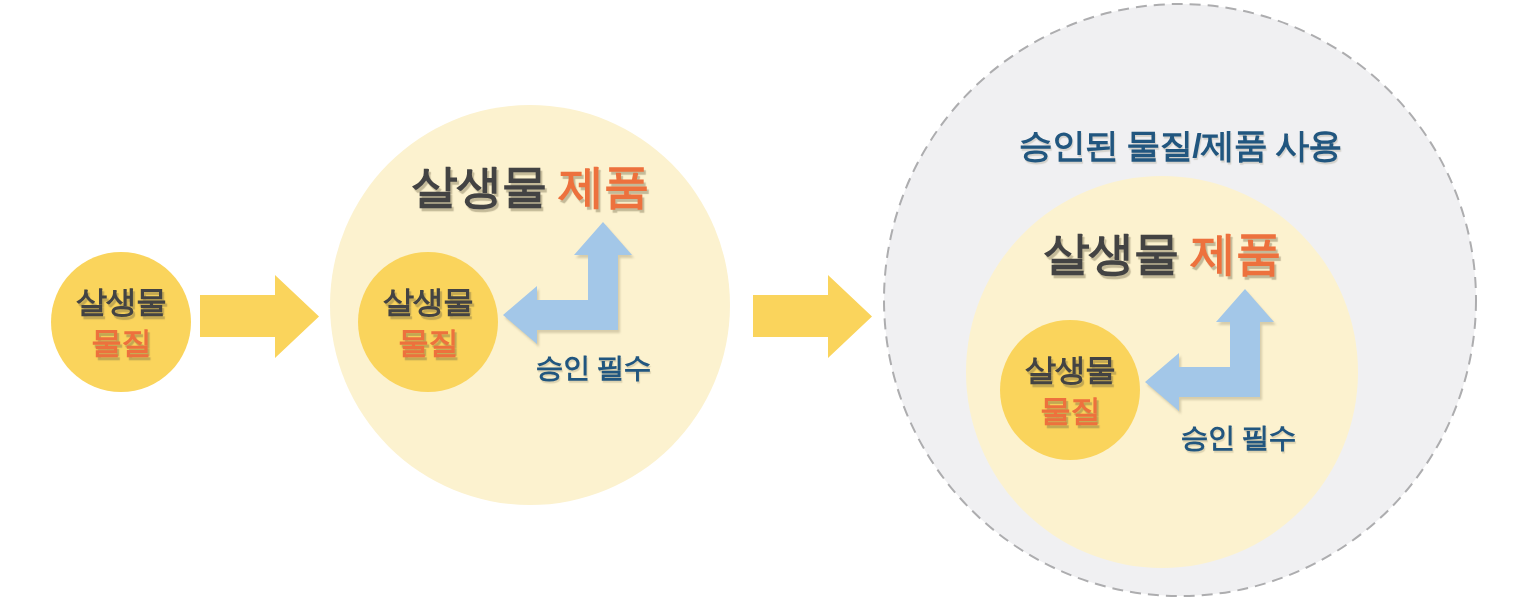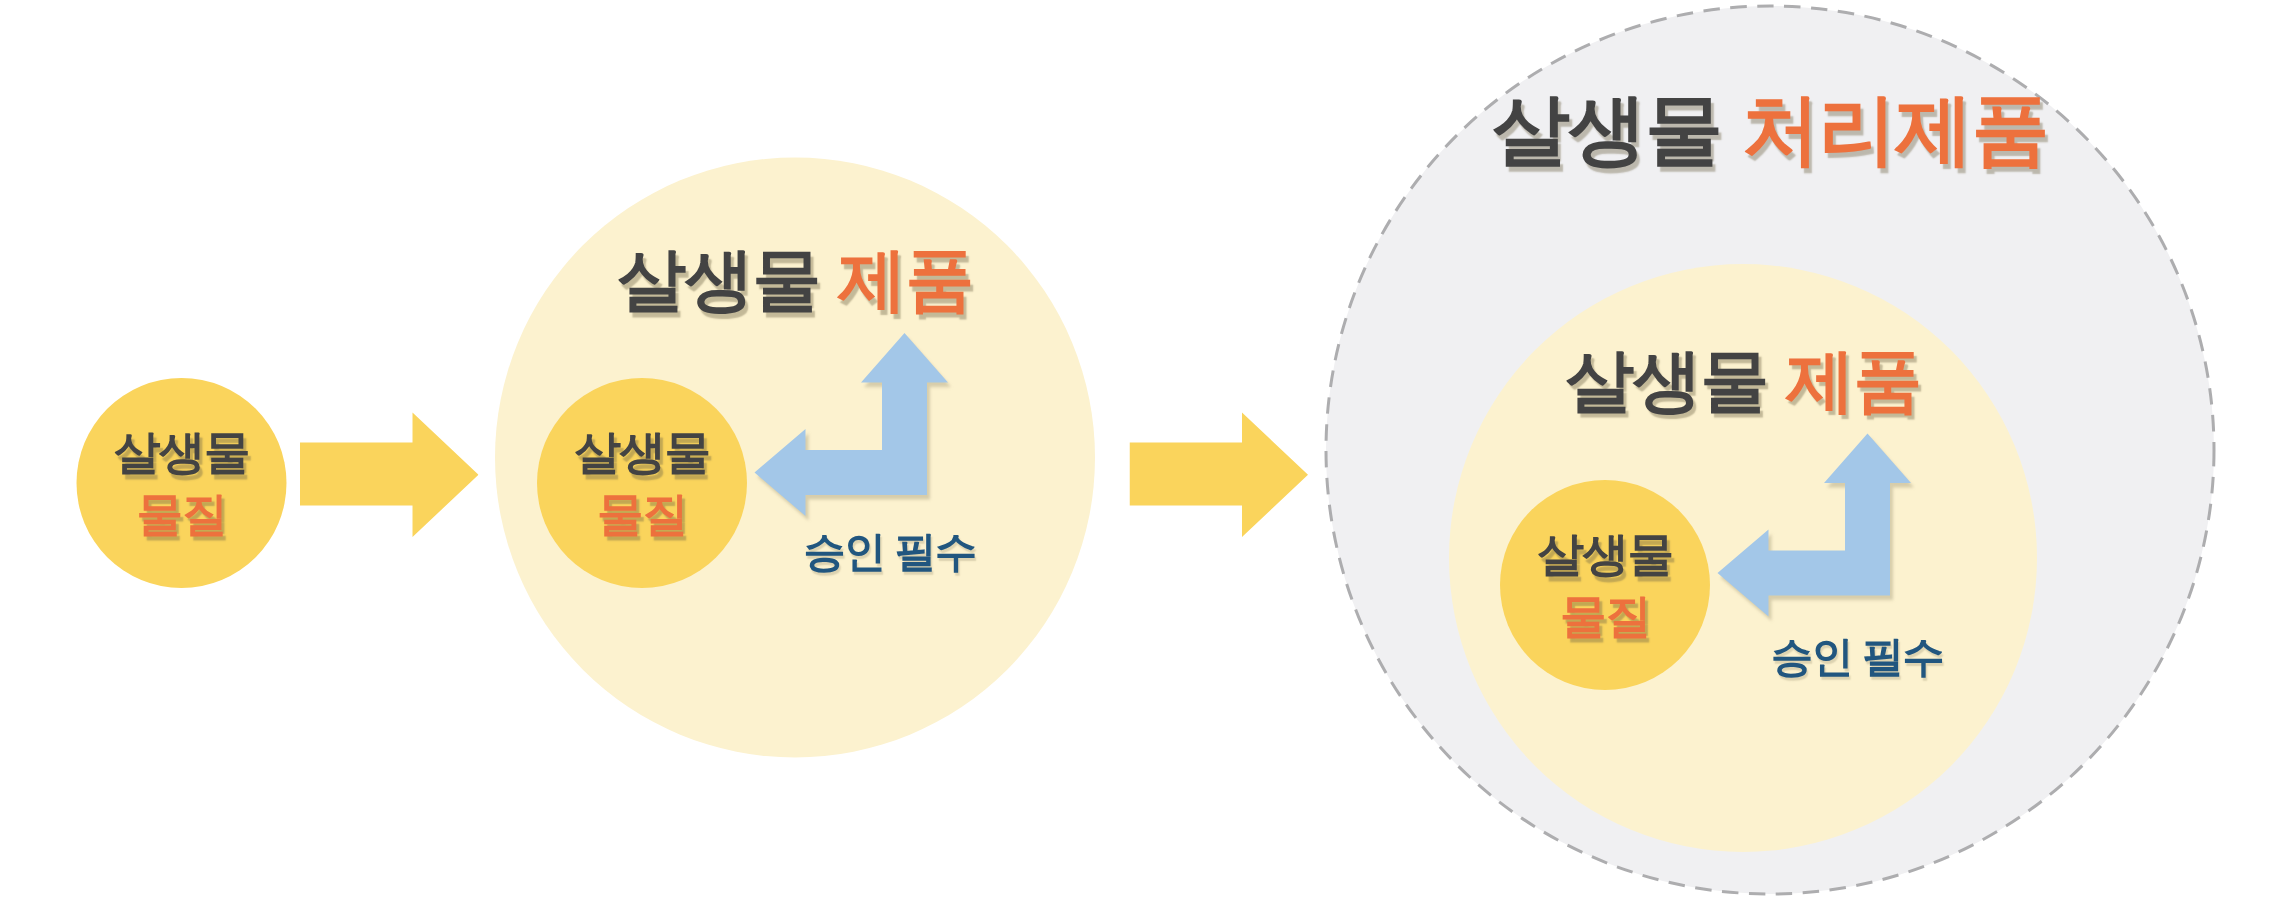--- a/index.html
+++ b/index.html
@@ -83,24 +83,22 @@
   <div class="title-row approval navy sh-soft" style="left:488px; top:352px; width:210px;">승인 필수</div>
 
   <svg class="abs flow-arrow" style="left:753px; top:273px;" width="119" height="88" viewBox="0 0 119 88">
     <polygon points="0,22 75,22 75,2 119,43.5 75,85 75,64 0,64"></polygon>
   </svg>
 
   <svg class="abs" style="left:882px; top:2px;" width="596" height="596" viewBox="0 0 596 596">
     <circle class="treated-circle-fill treated-circle-stroke" cx="298" cy="298" r="296" stroke-width="2" stroke-dasharray="11 7"></circle>
   </svg>
 
-  <div class="title-row big-title" style="left:890px; top:58px; width:580px;">
-    <span class="dark sh">살생물</span><span class="orange sh sp">처리제품</span>
-  </div>
 
+  <div class="title-row subtitle navy sh-soft" style="left:890px; top:126px; width:580px;">승인된 물질/제품 사용</div>
 
   <div class="circle cream-circle" style="left:966px; top:176px; width:392px; height:392px;"></div>
 
   <div class="title-row mid-title" style="left:972px; top:227px; width:380px;">
     <span class="dark sh">살생물</span><span class="orange sh sp">제품</span>
   </div>
 
   <div class="circle yellow-circle" style="left:1000px; top:320px; width:140px; height:140px;">
     <div class="c-label">
       <span class="dark sh">살생물</span>

